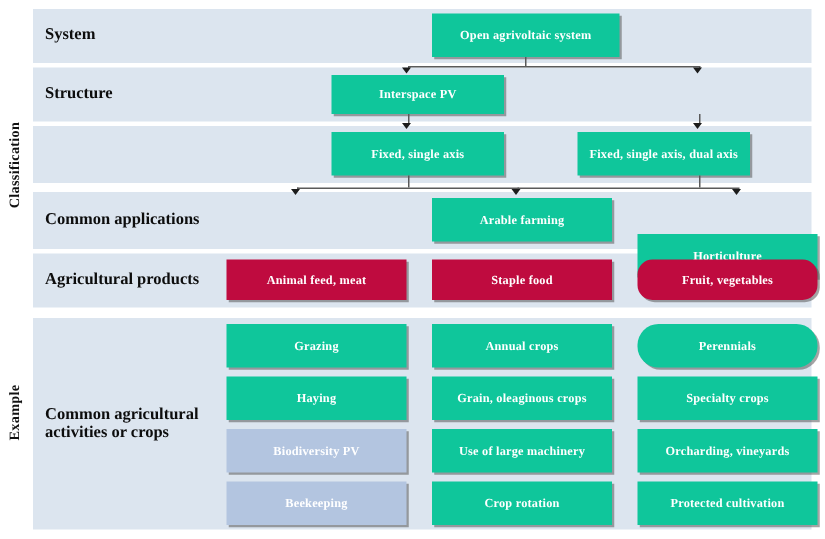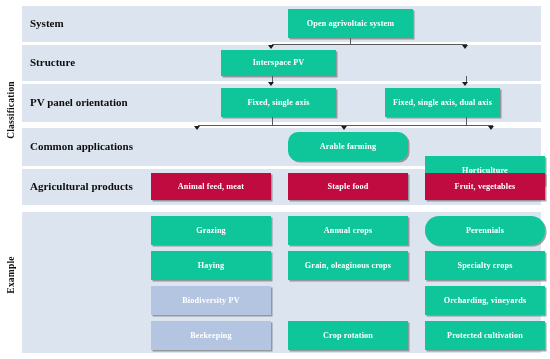--- a/index.html
+++ b/index.html
@@ -109,23 +109,23 @@
 
   <div class="grouplab" style="top:60px; height:100px;">
     <span>Classification</span>
   </div>
   <div class="grouplab" style="top:225px; height:100px;">
     <span>Example</span>
   </div>
 
   <div class="rowtitle" style="top:6px;   height:36px;">System</div>
   <div class="rowtitle" style="top:45px;  height:36px;">Structure</div>
-  <div class="rowtitle" style="top:84px;  height:38px;">PV panel orientation</div>
   <div class="rowtitle" style="top:128px; height:38px;">Common applications</div>
   <div class="rowtitle" style="top:169px; height:36px;">Agricultural products</div>
+  <div class="rowtitle" style="top:212px; height:141px;">Common agricultural activities or crops</div>
 
   <div class="node green" style="left:288px; top:9px; width:125px; height:29px;">Open agrivoltaic system</div>
 
   <div class="vline" style="left:350px; top:38px; height:6px;"></div>
   <div class="hline" style="left:272px; top:44px; width:194px;"></div>
   <div class="vline" style="left:272px; top:44px; height:2px;"></div>
   <div class="vline" style="left:466px; top:44px; height:2px;"></div>
   <div class="arrow" style="left:268px; top:45px;"></div>
   <div class="arrow" style="left:462px; top:45px;"></div>
 
@@ -142,34 +142,35 @@
   <div class="vline" style="left:272px; top:117px; height:8px;"></div>
   <div class="vline" style="left:466px; top:117px; height:8px;"></div>
   <div class="hline" style="left:198px; top:125px; width:294px;"></div>
   <div class="vline" style="left:198px; top:125px; height:2px;"></div>
   <div class="vline" style="left:345px; top:125px; height:2px;"></div>
   <div class="vline" style="left:492px; top:125px; height:2px;"></div>
   <div class="arrow" style="left:194px; top:126px;"></div>
   <div class="arrow" style="left:341px; top:126px;"></div>
   <div class="arrow" style="left:488px; top:126px;"></div>
 
-  <div class="node green" style="left:288px; top:132px; width:120px; height:29px;border-radius:10px;">Arable farming</div>
+  <div class="node green" style="left:288px; top:132px; width:120px; height:29px;">Arable farming</div>
   <div class="node green" style="left:425px; top:132px; width:120px; height:29px;margin-top:24px;">Horticulture</div>
 
   <div class="node crimson" style="left:151px; top:173px; width:120px; height:27px;">Animal feed, meat</div>
   <div class="node crimson" style="left:288px; top:173px; width:120px; height:27px;">Staple food</div>
-  <div class="node crimson" style="left:425px; top:173px; width:120px; height:27px;">Fruit, vegetables</div>
+  <div class="node crimson" style="left:425px; top:173px; width:120px; height:27px;border-radius:10px;">Fruit, vegetables</div>
 
   <div class="node green" style="left:151px; top:216px; width:120px; height:29px;">Grazing</div>
   <div class="node green" style="left:151px; top:251px; width:120px; height:29px;">Haying</div>
   <div class="node periwinkle" style="left:151px; top:286px; width:120px; height:29px;">Biodiversity PV</div>
   <div class="node periwinkle" style="left:151px; top:321px; width:120px; height:29px;">Beekeeping</div>
 
   <div class="node green" style="left:288px; top:216px; width:120px; height:29px;">Annual crops</div>
   <div class="node green" style="left:288px; top:251px; width:120px; height:29px;">Grain, oleaginous crops</div>
+  <div class="node green" style="left:288px; top:286px; width:120px; height:29px;">Use of large machinery</div>
   <div class="node green" style="left:288px; top:321px; width:120px; height:29px;">Crop rotation</div>
 
   <div class="node green" style="left:425px; top:216px; width:120px; height:29px;border-radius:14px;">Perennials</div>
   <div class="node green" style="left:425px; top:251px; width:120px; height:29px;">Specialty crops</div>
   <div class="node green" style="left:425px; top:286px; width:120px; height:29px;">Orcharding, vineyards</div>
   <div class="node green" style="left:425px; top:321px; width:120px; height:29px;">Protected cultivation</div>
 
 </div>
 
 </body></html>

